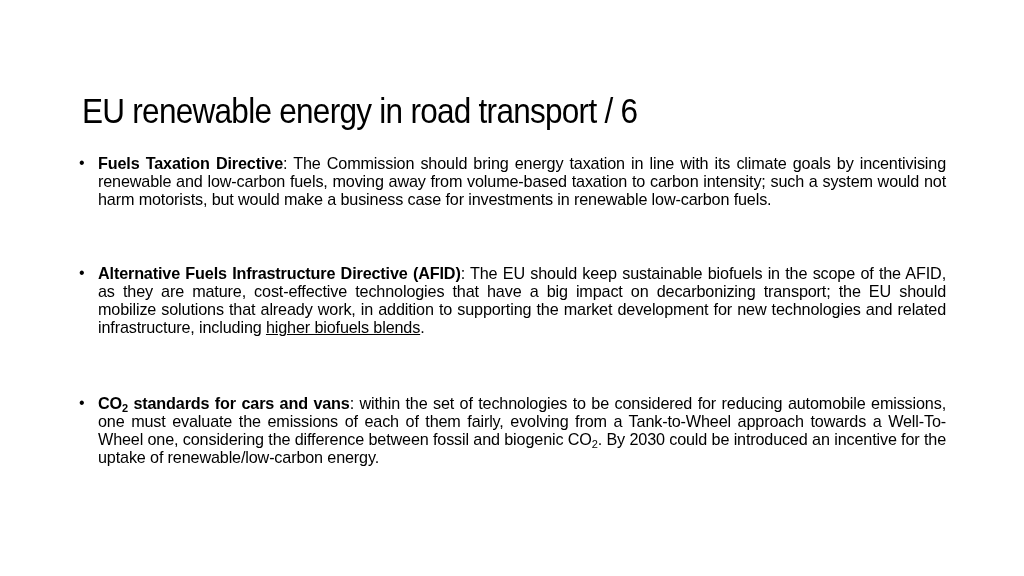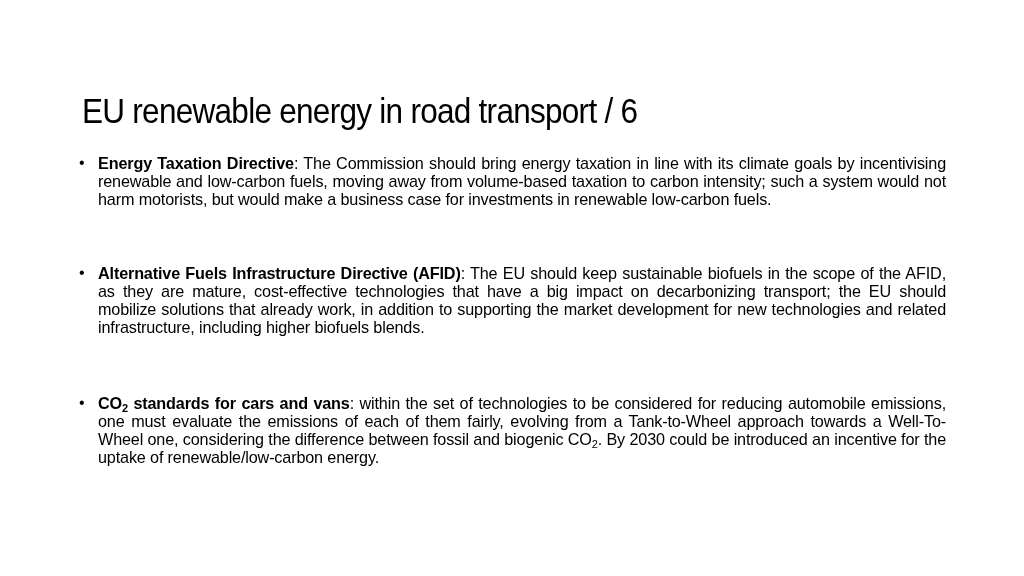--- a/index.html
+++ b/index.html
@@ -22,33 +22,33 @@
       font-size: 16.2px; line-height: 18.1px;
       text-align: justify; letter-spacing: -0.15px;
     }
     .bullet .dot {
       position: absolute; left: 0; top: 0; font-size: 16px;
     }
     .b1 { position: absolute; top: 0; left: 0; right: 0; }
     .b2 { position: absolute; top: 110px; left: 0; right: 0; }
     .b3 { position: absolute; top: 240px; left: 0; right: 0; }
     .bold { font-weight: bold; }
-    .u { }
+    .u { text-decoration: underline; }
     sub { font-size: 11px; line-height: 0; vertical-align: -3px; }
   </style>
 </head>
 <body>
 
 <div class="slide">
   <h1 class="title">EU renewable energy in road transport / 6</h1>
 
   <div class="bullets">
     <div class="bullet b1">
       <span class="dot">•</span>
-      <span class="bold">Energy Taxation Directive</span><span>:</span><span> The Commission should bring energy taxation in line with its climate goals by incentivising renewable and low-carbon fuels, moving away from volume-based taxation to carbon intensity; such a system would not harm motorists, but would make a business case for investments in renewable low-carbon fuels.</span>
+      <span class="bold">Fuels Taxation Directive</span><span>:</span><span> The Commission should bring energy taxation in line with its climate goals by incentivising renewable and low-carbon fuels, moving away from volume-based taxation to carbon intensity; such a system would not harm motorists, but would make a business case for investments in renewable low-carbon fuels.</span>
     </div>
 
     <div class="bullet b2">
       <span class="dot">•</span>
       <span class="bold">Alternative Fuels Infrastructure Directive (AFID)</span><span>:</span><span> The EU should keep sustainable biofuels in the scope of the AFID, as they are mature, cost-effective technologies that have a big impact on decarbonizing transport; the EU should mobilize solutions that already work, in addition to supporting the market development for new technologies and related infrastructure, including </span><span class="u">higher biofuels blends</span><span>.</span>
     </div>
 
     <div class="bullet b3">
       <span class="dot">•</span>
       <span class="bold"><span>CO</span><sub>2</sub><span> standards for cars and vans</span></span><span>:</span><span> within the set of technologies to be considered for reducing automobile emissions, one must evaluate the emissions of each of them fairly, evolving from a Tank-to-Wheel approach towards a Well-To-Wheel one, considering the difference between fossil and biogenic CO</span><sub>2</sub><span>.  By 2030 could be introduced an incentive for the uptake of renewable/low-carbon energy.</span>

